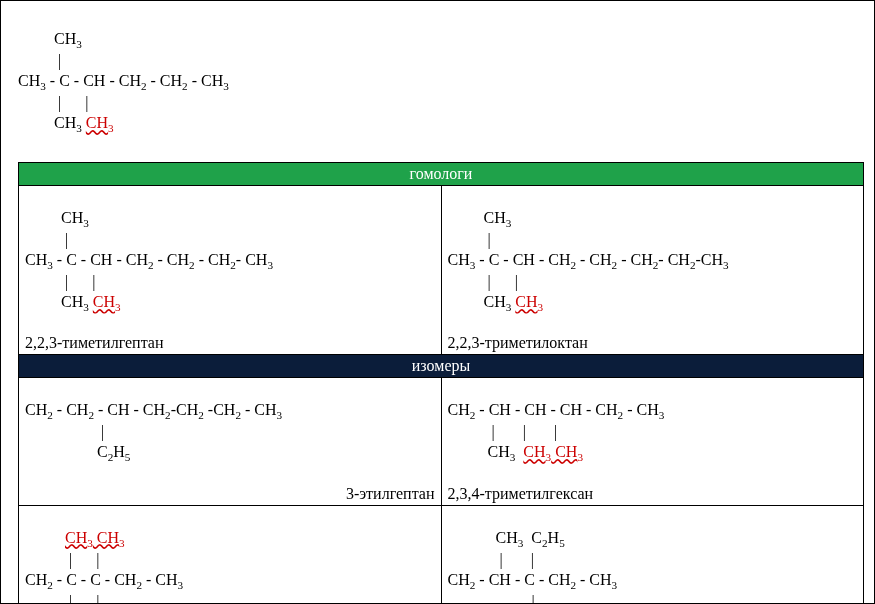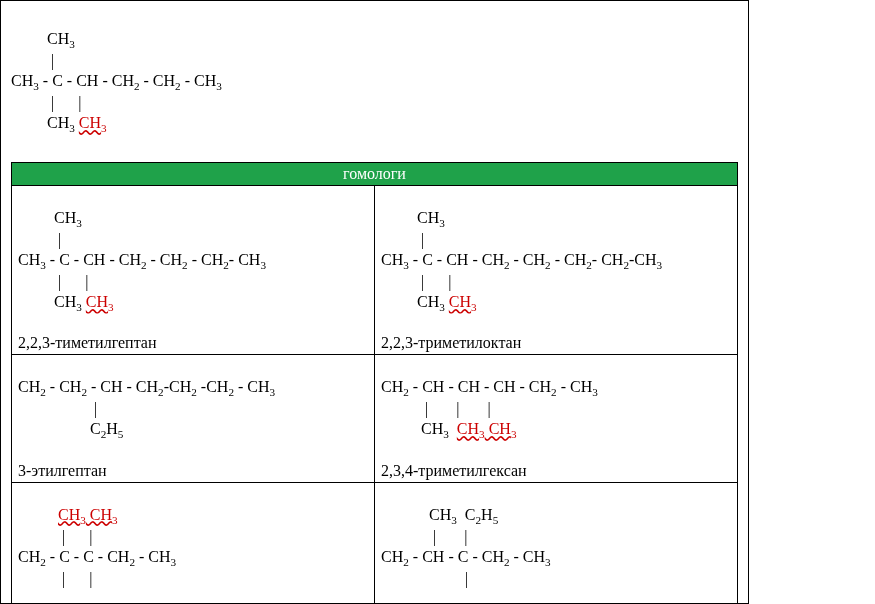--- a/index.html
+++ b/index.html
@@ -4,25 +4,25 @@
 <style>
   body {
     margin: 0;
     padding: 0;
     font-family: "Times New Roman", serif;
     font-size: 16px;
     background: #fff;
     color: #000;
   }
   .page {
-    width: 749px;
+    width: 875px;
     height: 604px;
     box-sizing: border-box;
     border: 1px solid #000;
-    padding: 8px 10px 0 10px;
+    padding: 8px 10px 0 17px;
   }
   .formula {
     line-height: 1.25;
     white-space: pre;
   }
   .formula sub {
     font-size: 0.7em;
   }
   .sp { color: #c00; text-decoration: underline wavy #c00; }
   table.main {
@@ -49,21 +49,21 @@
     font-weight: normal;
     padding: 2px 0;
   }
   .cell {
     padding-top: 4px;
     padding-bottom: 2px;
   }
   .name {
     font-family: Liberation Serif, serif;
   }
-  .name-c { text-align: left; }
+  .name-c { text-align: right; }
 </style>
 </head>
 <body>
 
 <div class="page">
 
   <div class="formula">
 <span>         CH<sub>3</sub></span>
 <span>          |</span>
 <span>CH<sub>3</sub> - C - CH - CH<sub>2</sub> - CH<sub>2</sub> - CH<sub>3</sub></span>
@@ -90,20 +90,23 @@
       <td class="cell" style="width:50%">
         <div class="formula">
 <span>         CH<sub>3</sub></span>
 <span>          |</span>
 <span>CH<sub>3</sub> - C - CH - CH<sub>2</sub> - CH<sub>2</sub> - CH<sub>2</sub>- CH<sub>2</sub>-CH<sub>3</sub></span>
 <span>          |      |</span>
 <span><span>         CH<sub>3</sub> </span><span class="sp">CH<sub>3</sub></span></span>
         </div>
         <div class="name">2,2,3-триметилоктан</div>
       </td>
+    </tr>
+    <tr>
+      <td colspan="2" class="hdr-navy">изомеры</td>
     </tr>
     <tr>
       <td class="cell">
         <div class="formula">
 <span>CH<sub>2</sub> - CH<sub>2</sub> - CH - CH<sub>2</sub>-CH<sub>2</sub> -CH<sub>2</sub> - CH<sub>3</sub></span>
 <span>                   |</span>
 <span>                  C<sub>2</sub>H<sub>5</sub></span>
         </div>
         <div class="name name-c">3-этилгептан</div>
       </td>

